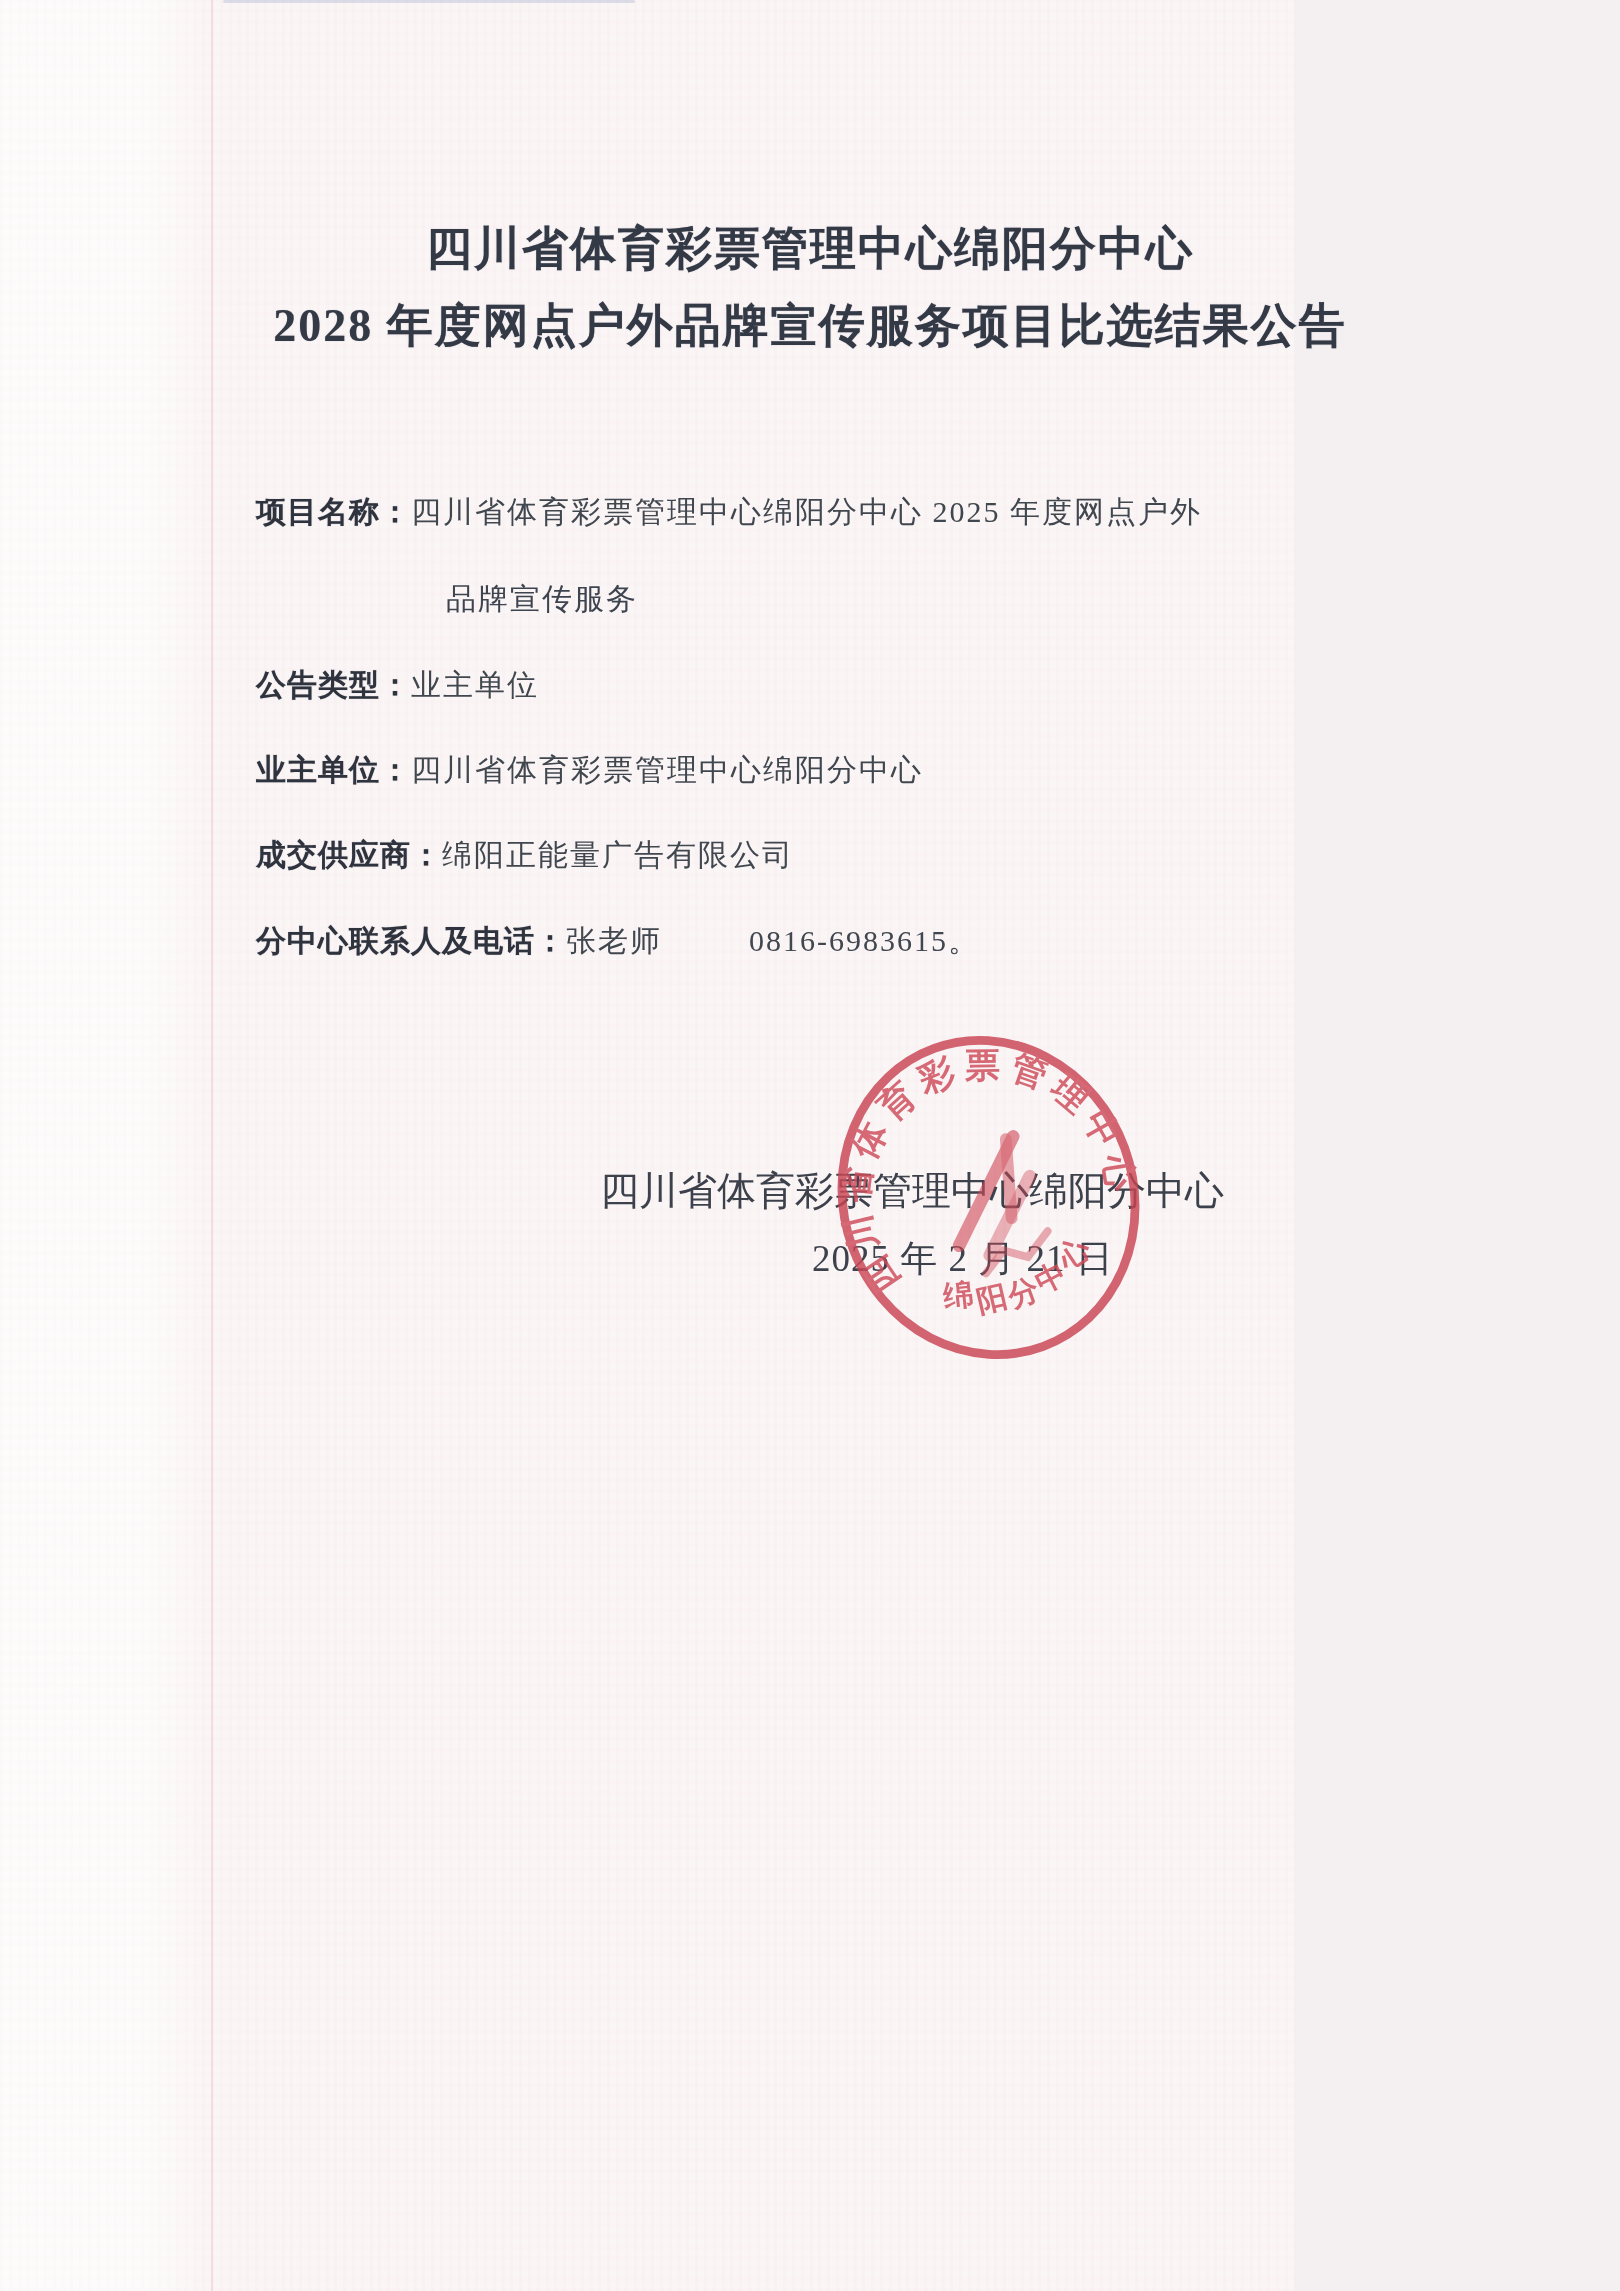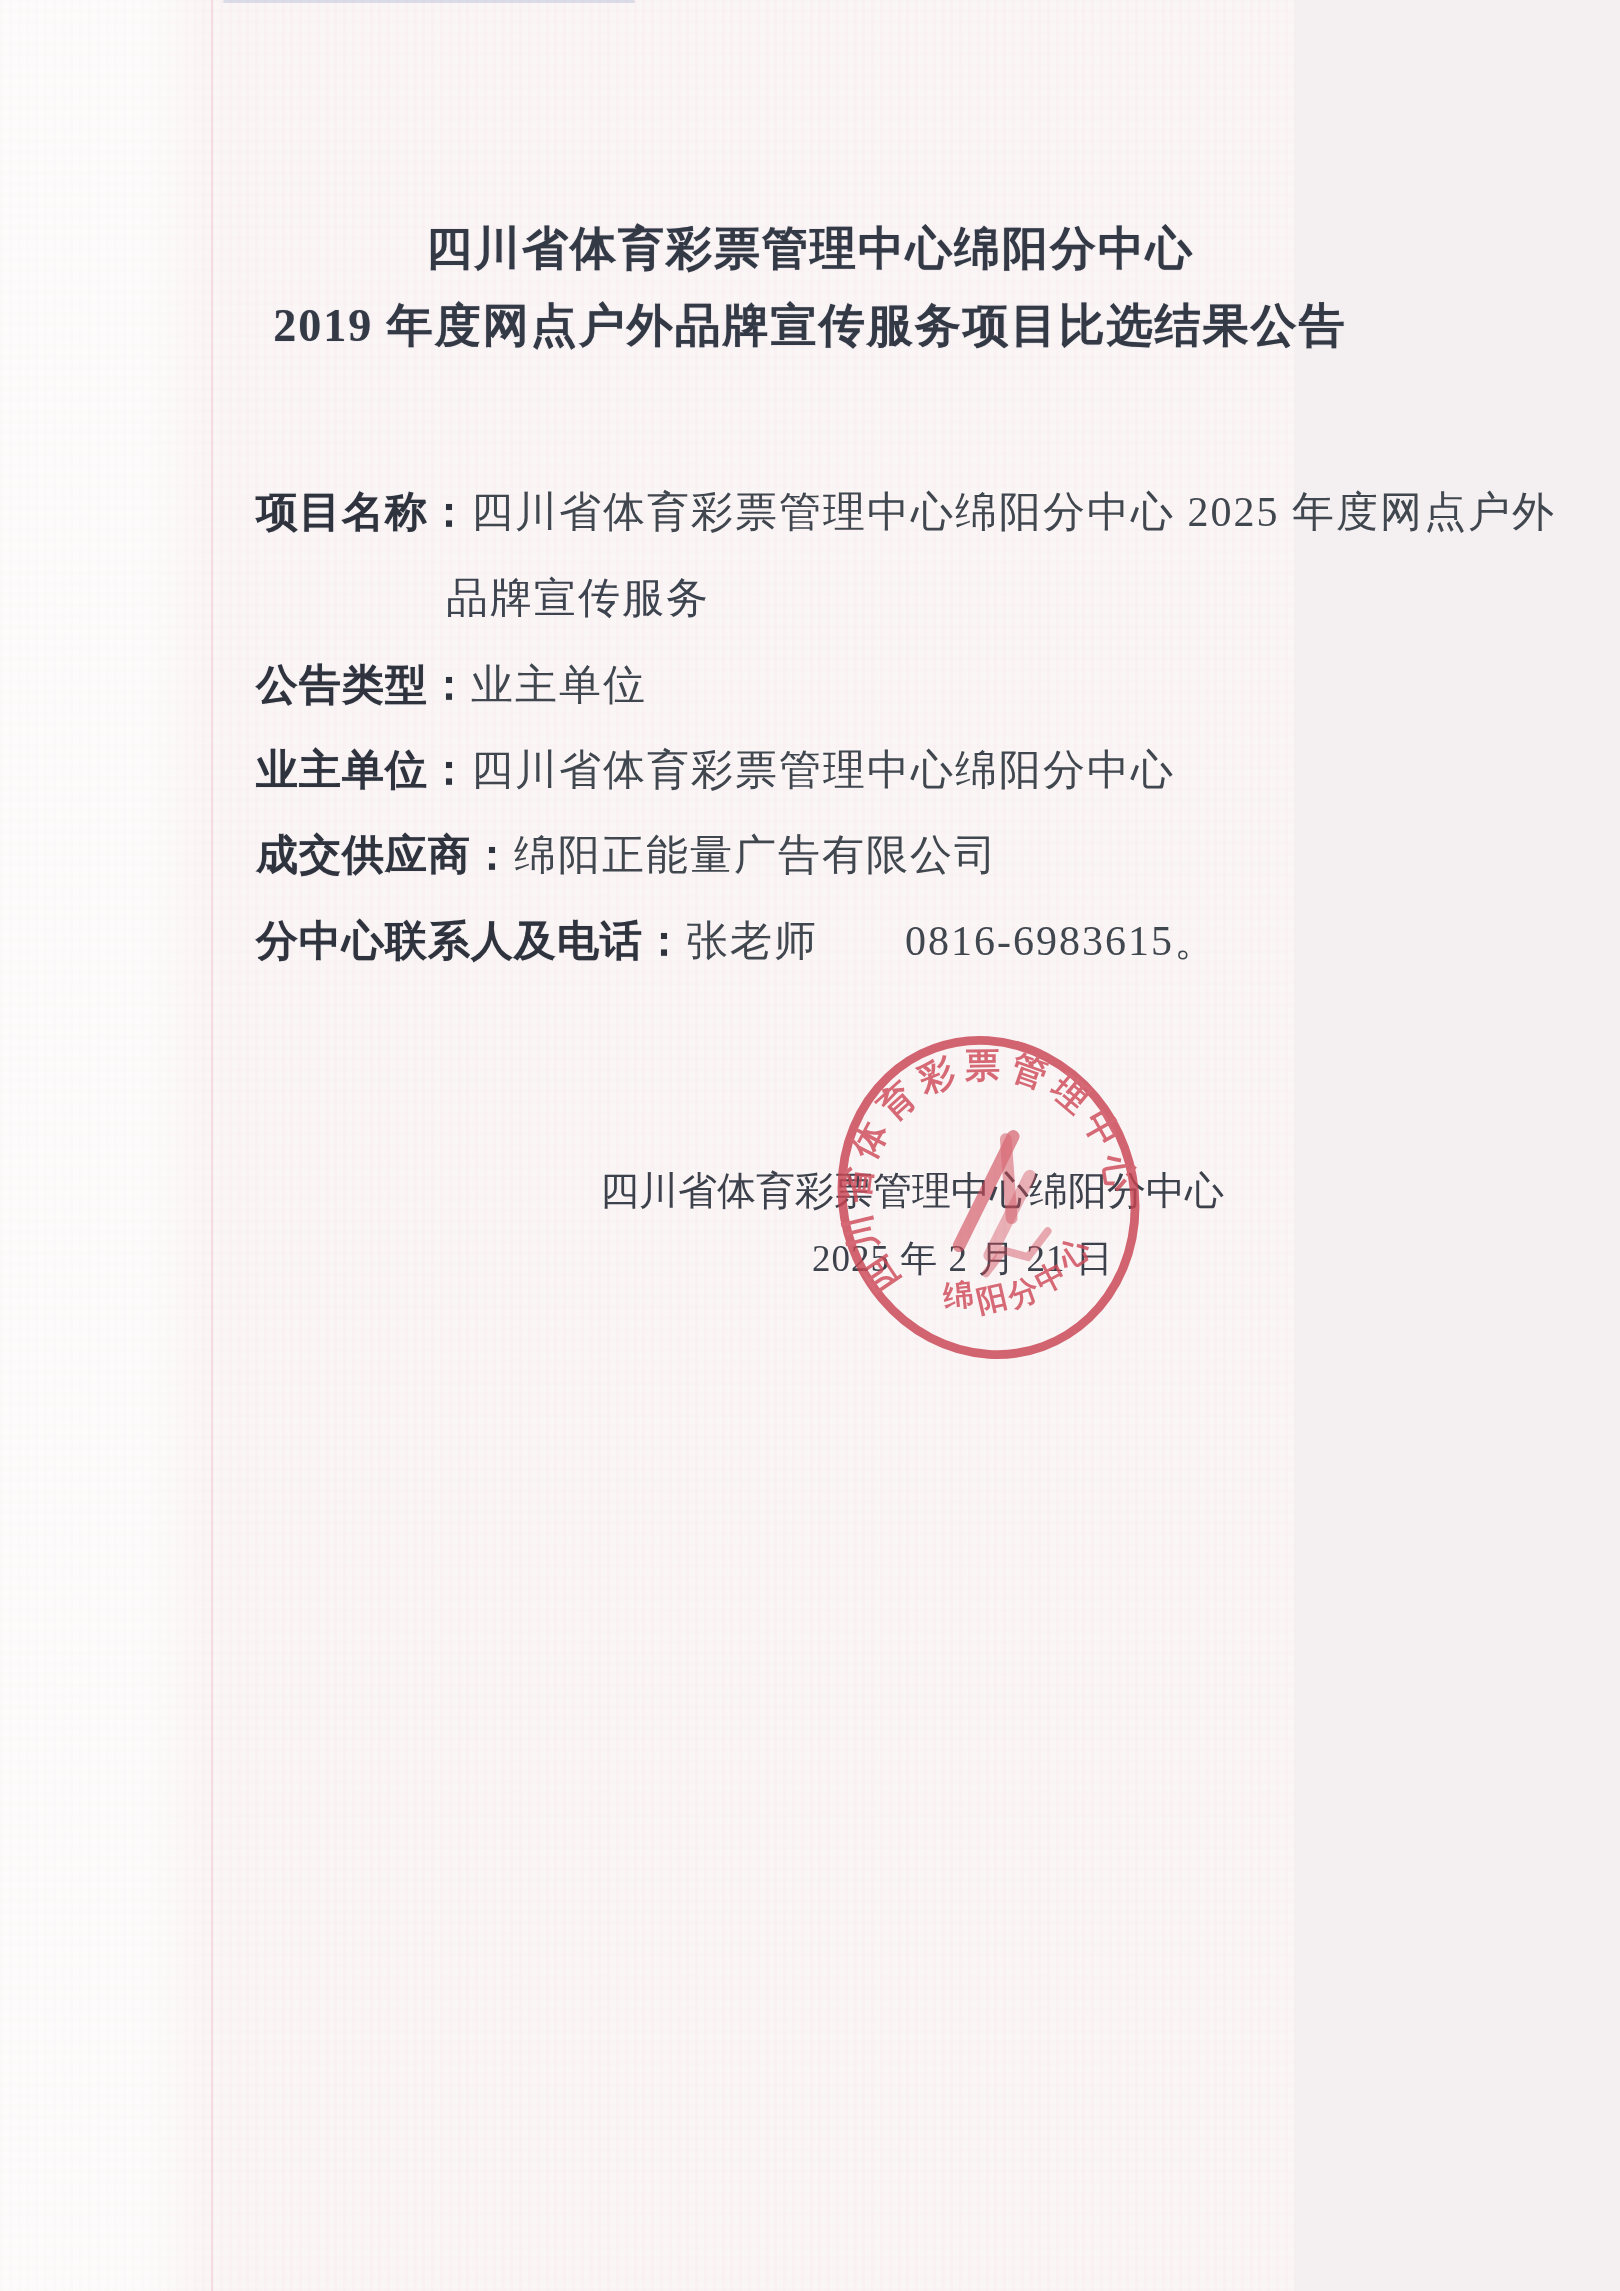--- a/index.html
+++ b/index.html
@@ -30,21 +30,21 @@
     position:absolute;left:0;width:1620px;text-align:center;margin:0;
     font-weight:bold;color:#343a45;
     font-size:46px;letter-spacing:2px;
     text-shadow:0 0 1px rgba(55,65,90,.45);
     white-space:nowrap;
   }
   .title.l1{top:218px;}
   .title.l2{top:295px;}
   .field{
     position:absolute;left:256px;height:51px;line-height:51px;
-    white-space:nowrap;color:#3e444f;font-size:42px;letter-spacing:2px;
+    white-space:nowrap;color:#3e444f;font-size:30px;letter-spacing:2px;
   }
   .field .label{
     font-family:"Liberation Sans", sans-serif;
     font-weight:bold;color:#2e333d;letter-spacing:1px;
     text-shadow:0 0 1px rgba(45,55,75,.4);
   }
   .field .value{color:#41474f;}
   .field.cont{left:446px;}
   .f1{top:486px;} .f1b{top:573px;} .f2{top:659px;} .f3{top:744px;}
   .f4{top:829px;} .f5{top:915px;}
@@ -62,21 +62,21 @@
 </style>
 </head>
 <body>
 
 <div class="page">
 
   <div class="scan-line"></div>
   <div class="edge-smudge"></div>
 
   <h1 class="title l1">四川省体育彩票管理中心绵阳分中心</h1>
-  <h1 class="title l2">2019 年度网点户外品牌宣传服务项目比选结果公告</h1>
+  <h1 class="title l2">2028 年度网点户外品牌宣传服务项目比选结果公告</h1>
 
   <div class="field f1">
     <span class="label">项目名称：</span><span class="value">四川省体育彩票管理中心绵阳分中心 2025 年度网点户外</span>
   </div>
   <div class="field cont f1b value">品牌宣传服务</div>
 
   <div class="field f2">
     <span class="label">公告类型：</span><span class="value">业主单位</span>
   </div>
 

